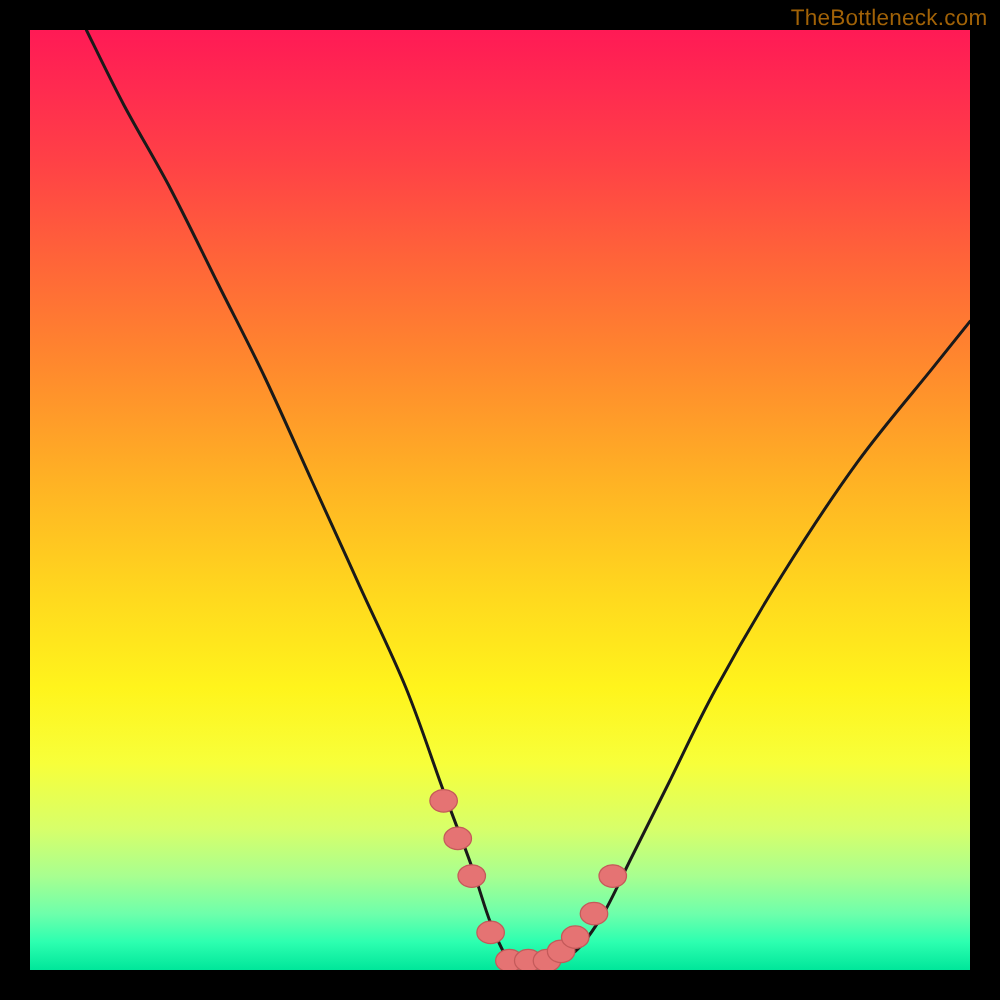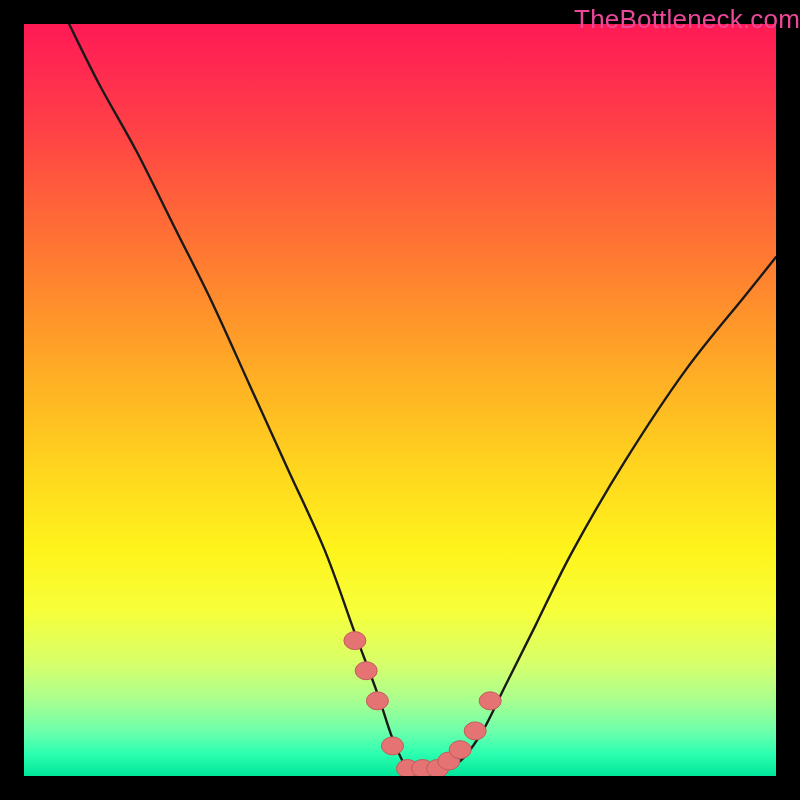--- a/index.html
+++ b/index.html
@@ -38,23 +38,23 @@
     position: absolute;
     left: 0;
     top: 0;
     width: 752px;
     height: 752px;
     pointer-events: none;
   }
   .watermark {
     position: absolute;
     top: 4px;
-    right: 0;
-    color: #ec4899;
-    font-size: 26px;
+    right: 10px;
+    color: #a16207;
+    font-size: 18px;
     font-weight: 500;
     letter-spacing: 0.2px;
     user-select: none;
   }
 </style>
 </head>
 <body>
 
 <div class="frame">
   <svg class="curve" viewBox="0 0 752 752" preserveAspectRatio="none">

